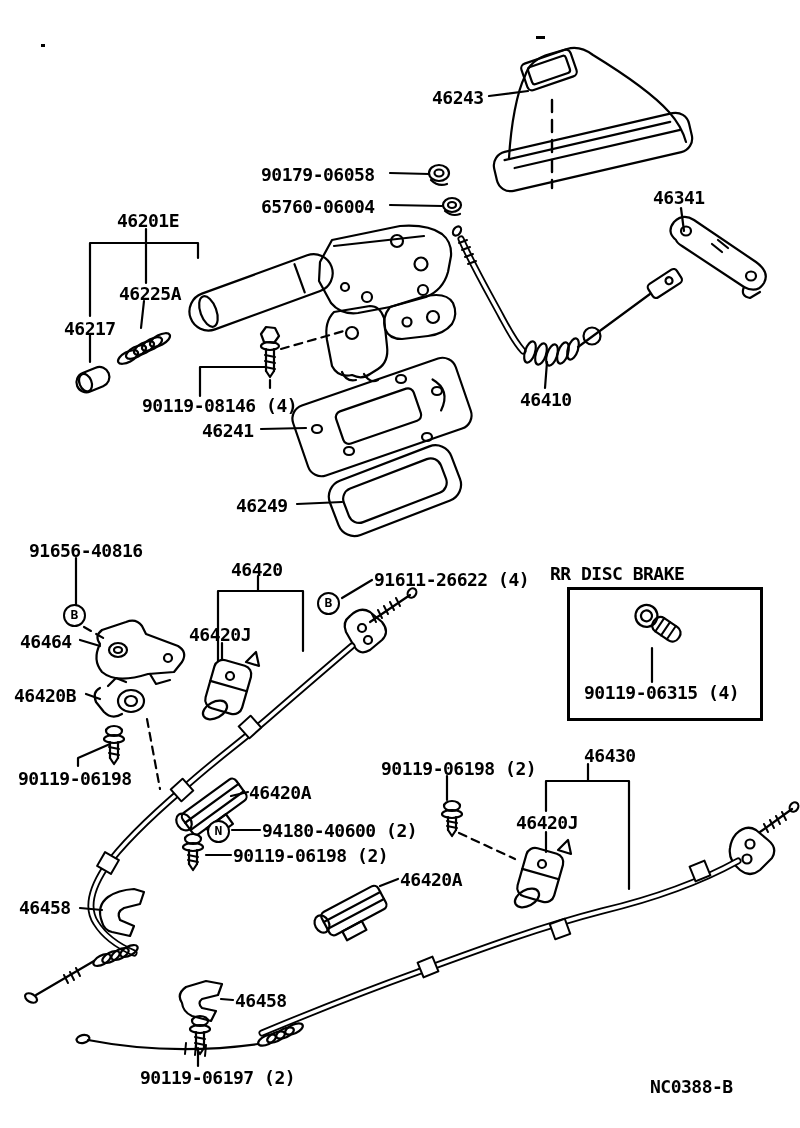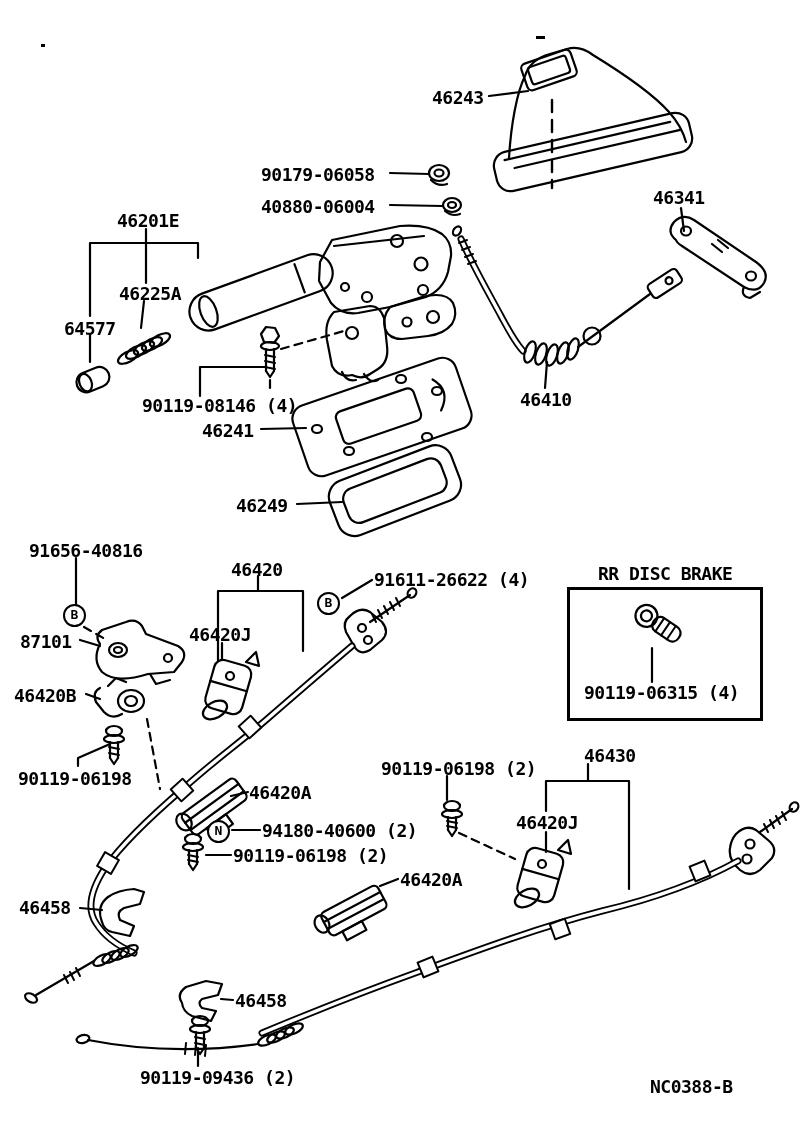--- a/index.html
+++ b/index.html
@@ -362,50 +362,50 @@
   <g>
     <line class="dash" x1="84" y1="627" x2="105" y2="639"></line>
     <line class="dash" x1="147" y1="719" x2="160" y2="789"></line>
     <line class="dash" x1="459" y1="833" x2="515" y2="859"></line>
   </g>
 
 </svg>
 
 <div class="lbl" style="left:432px;top:88px">46243</div>
 <div class="lbl" style="left:261px;top:165px">90179-06058</div>
-<div class="lbl" style="left:261px;top:197px">40880-06004</div>
+<div class="lbl" style="left:261px;top:197px">65760-06004</div>
 <div class="lbl" style="left:117px;top:211px">46201E</div>
 <div class="lbl" style="left:119px;top:284px">46225A</div>
-<div class="lbl" style="left:64px;top:319px">64577</div>
+<div class="lbl" style="left:64px;top:319px">46217</div>
 <div class="lbl" style="left:142px;top:396px">90119-08146 (4)</div>
 <div class="lbl" style="left:202px;top:421px">46241</div>
 <div class="lbl" style="left:236px;top:496px">46249</div>
 <div class="lbl" style="left:653px;top:188px">46341</div>
 <div class="lbl" style="left:520px;top:390px">46410</div>
 <div class="lbl" style="left:29px;top:541px">91656-40816</div>
-<div class="lbl" style="left:20px;top:632px">87101</div>
+<div class="lbl" style="left:20px;top:632px">46464</div>
 <div class="lbl" style="left:14px;top:686px">46420B</div>
 <div class="lbl" style="left:18px;top:769px">90119-06198</div>
 <div class="lbl" style="left:231px;top:560px">46420</div>
 <div class="lbl" style="left:189px;top:625px">46420J</div>
 <div class="lbl" style="left:374px;top:570px">91611-26622 (4)</div>
 <div class="lbl" style="left:381px;top:759px">90119-06198 (2)</div>
 <div class="lbl" style="left:584px;top:746px">46430</div>
 <div class="lbl" style="left:516px;top:813px">46420J</div>
 <div class="lbl" style="left:249px;top:783px">46420A</div>
 <div class="lbl" style="left:262px;top:821px">94180-40600 (2)</div>
 <div class="lbl" style="left:233px;top:846px">90119-06198 (2)</div>
 <div class="lbl" style="left:400px;top:870px">46420A</div>
 <div class="lbl" style="left:19px;top:898px">46458</div>
 <div class="lbl" style="left:235px;top:991px">46458</div>
-<div class="lbl" style="left:140px;top:1068px">90119-09436 (2)</div>
+<div class="lbl" style="left:140px;top:1068px">90119-06197 (2)</div>
 
 <div class="badge" style="left:63px;top:604px">B</div>
 <div class="badge" style="left:317px;top:592px">B</div>
 <div class="badge" style="left:207px;top:820px">N</div>
 
-<div class="lbl" style="left:598px;top:564px">RR DISC BRAKE</div>
+<div class="lbl" style="left:550px;top:564px">RR DISC BRAKE</div>
 <div class="inset-box"></div>
 <div class="lbl" style="left:584px;top:683px">90119-06315 (4)</div>
 
 <div class="lbl" style="left:650px;top:1077px">NC0388-B</div>
 
 </div>
 
 </body></html>

